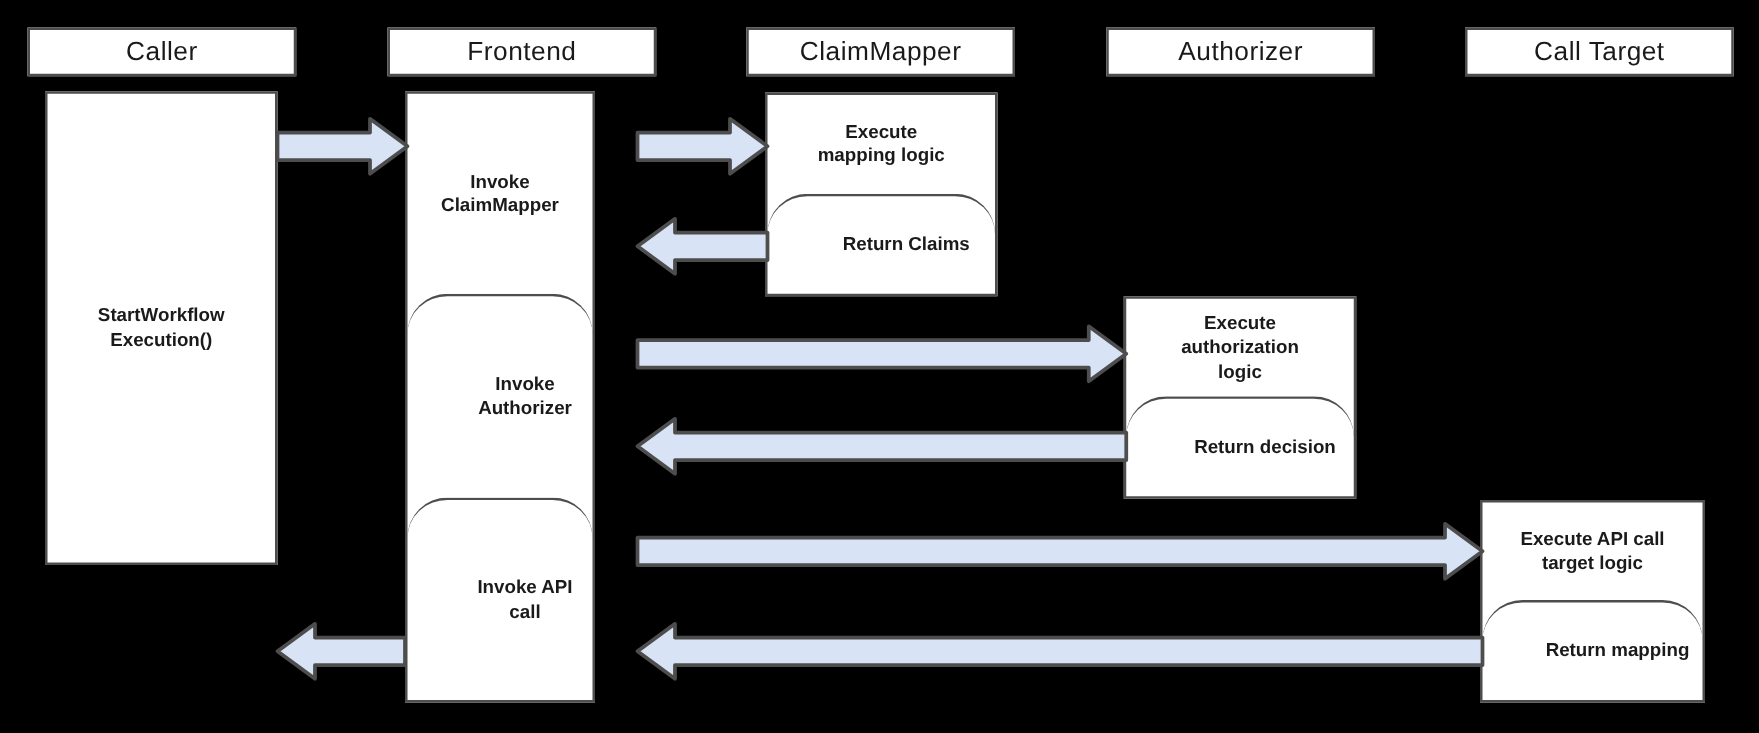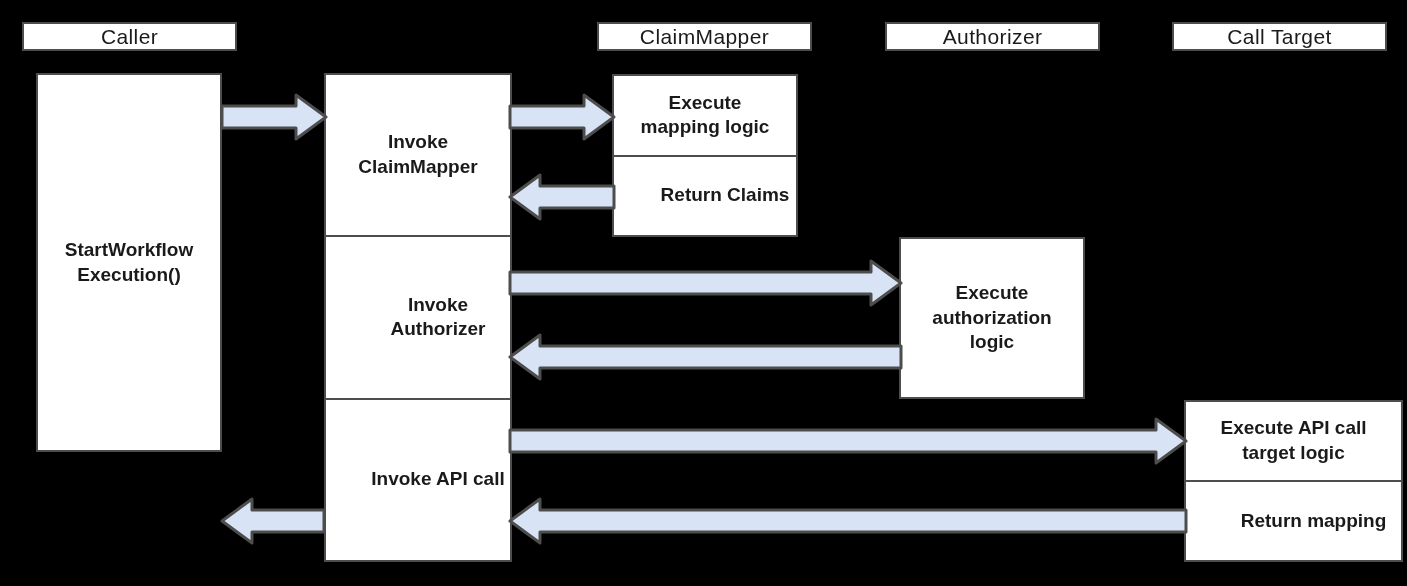--- a/index.html
+++ b/index.html
@@ -16,21 +16,21 @@
     position: relative;
     width: 1407px;
     height: 586px;
     background: var(--background);
     font-family: "Liberation Sans", sans-serif;
     overflow: hidden;
   }
   .actor {
     position: absolute;
     top: 22px;
-    height: 29px;
+    height: 39px;
     width: 215px;
     background: var(--box-fill);
     border: 2px solid var(--box-border);
     display: flex;
     align-items: center;
     justify-content: center;
     font-size: 21px;
     font-weight: 400;
     letter-spacing: 0.4px;
     color: var(--text);
@@ -42,37 +42,38 @@
   #actor-calltarget  { left: 1172px; align-items: center; }
 
   .act {
     position: absolute;
     background: var(--box-fill);
     border: 2px solid var(--box-border);
     display: flex;
     flex-direction: column;
   }
   #act-caller      { left: 36px;   top: 73px;  width: 186px; height: 379px; }
-  #act-frontend    { left: 324px;  top: 73px;  width: 188px; height: 489px; }
+  #act-frontend    { left: 324px;  top: 73px;  width: 152px; height: 489px; }
   #act-claimmapper { left: 612px;  top: 74px;  width: 186px; height: 163px; }
   #act-authorizer  { left: 899px;  top: 237px; width: 186px; height: 162px; }
-  #act-calltarget  { left: 1184px; top: 400px; width: 219px; height: 162px; }
+  #act-calltarget  { left: 1184px; top: 400px; width: 180px; height: 162px; }
 
   .seg {
     flex: 1;
     display: flex;
     align-items: center;
     justify-content: center;
     text-align: center;
     font-weight: bold;
-    font-size: 19px;
+    font-size: 15px;
     line-height: 1.3;
     color: var(--text);
     white-space: pre-line;
     padding: 4px;
+    border-radius: 32px;
   }
   .seg + .seg { border-top: 2px solid var(--box-border); padding-left: 44px; }
 
   .arrows {
     position: absolute;
     left: 0; top: 0;
     width: 1407px;
     height: 586px;
     pointer-events: none;
   }
@@ -83,20 +84,23 @@
     stroke-linejoin: round;
   }
 </style>
 </head>
 <body>
 
 <div class="canvas">
 
   <div class="actor" id="actor-caller">
     <span>Caller</span>
+  </div>
+  <div class="actor" id="actor-frontend">
+    <span>Frontend</span>
   </div>
   <div class="actor" id="actor-claimmapper">
     <span>ClaimMapper</span>
   </div>
   <div class="actor" id="actor-authorizer">
     <span>Authorizer</span>
   </div>
   <div class="actor" id="actor-calltarget">
     <span>Call Target</span>
   </div>
@@ -117,20 +121,21 @@
   <div class="act" id="act-claimmapper">
     <div class="seg">Execute
 mapping logic</div>
     <div class="seg">Return Claims</div>
   </div>
 
   <div class="act" id="act-authorizer">
     <div class="seg">Execute
 authorization
 logic</div>
+    <div class="seg">Return decision</div>
   </div>
 
   <div class="act" id="act-calltarget">
     <div class="seg">Execute API call
 target logic</div>
     <div class="seg">Return mapping</div>
   </div>
 
   <svg class="arrows" viewBox="0 0 1407 586">
     <polygon class="arrow" points="222,106 296,106 296,95 326,117 296,139 296,128 222,128"></polygon>

